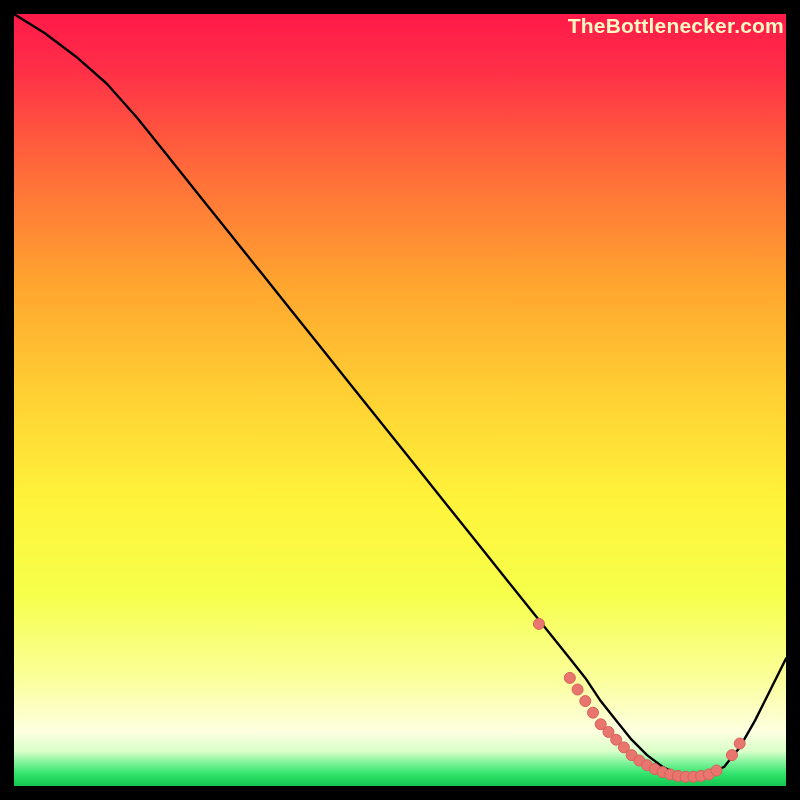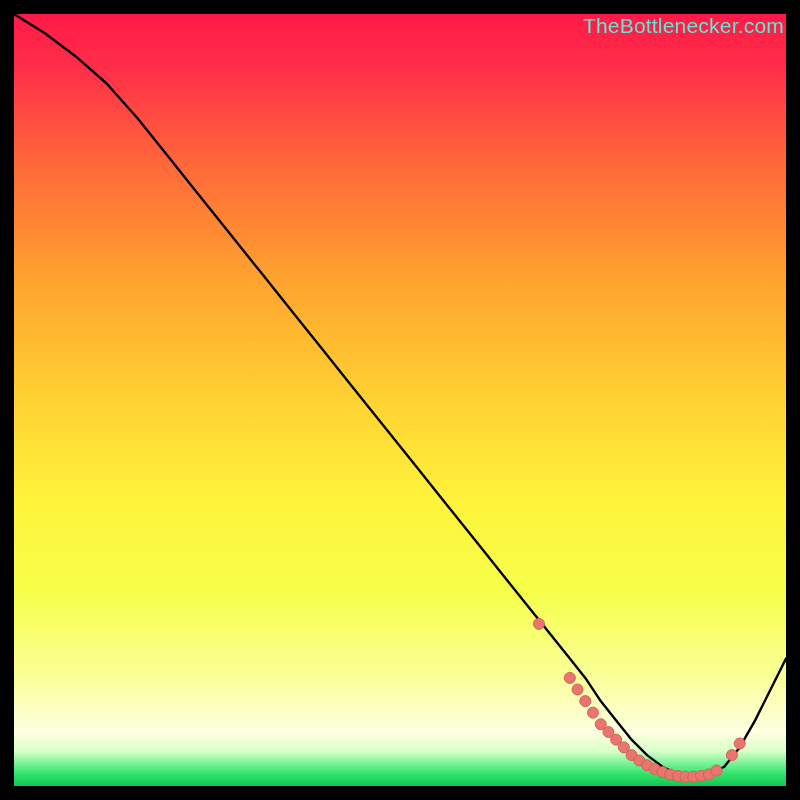--- a/index.html
+++ b/index.html
@@ -23,23 +23,23 @@
     position: absolute;
     left: 0;
     top: 0;
     width: 772px;
     height: 772px;
   }
   .watermark {
     position: absolute;
     top: 0;
     right: 2px;
-    color: #5eead4;
+    color: #fef9c3;
     font-size: 21px;
-    font-weight: 400;
+    font-weight: 700;
     letter-spacing: 0.2px;
     margin-left: 48px;
   }
 </style>
 </head>
 <body>
 
 <div class="frame">
   <svg class="plot" viewBox="0 0 772 772" preserveAspectRatio="none">
     <defs>

